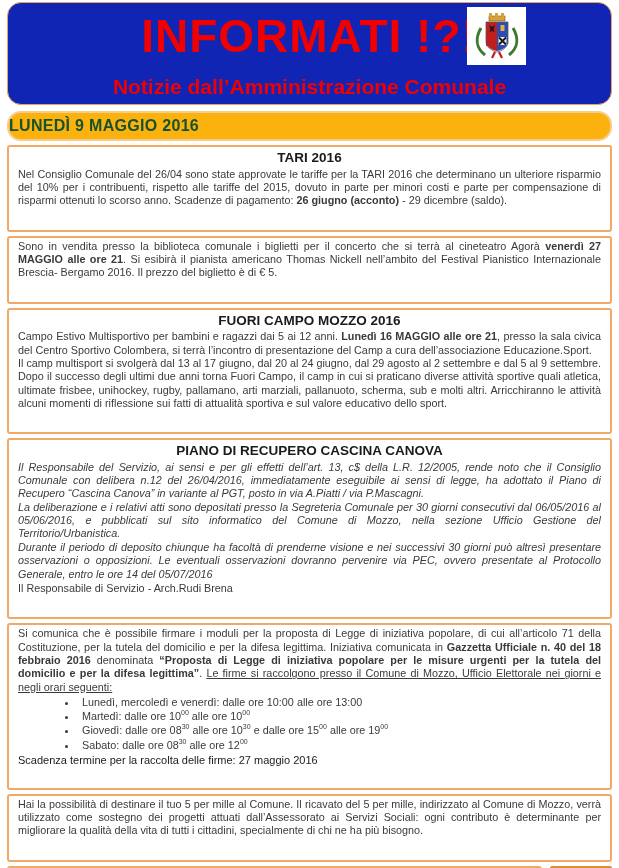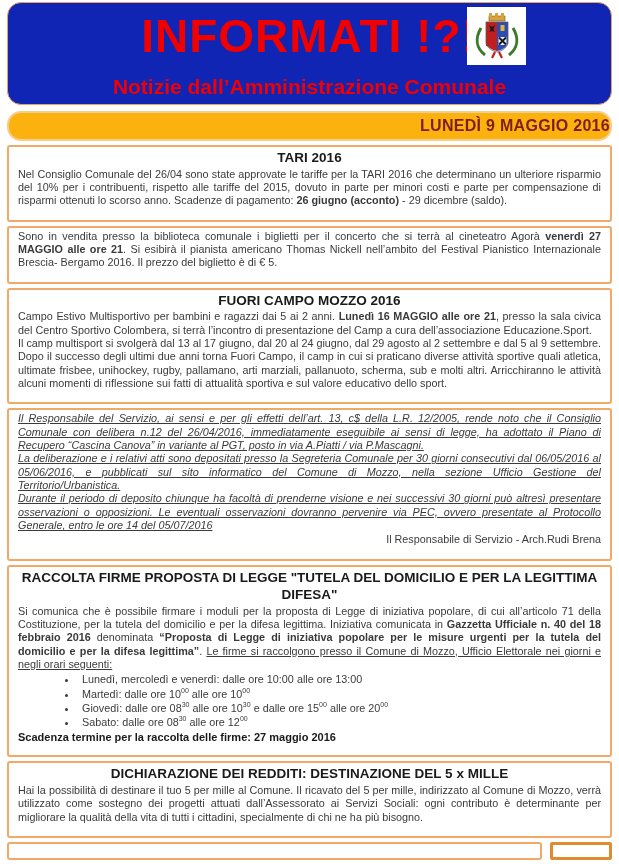--- a/index.html
+++ b/index.html
@@ -20,40 +20,40 @@
   }
   .hdr-sub{color:var(--title-red,#f00000);font-weight:bold;font-size:21px;margin-top:13px;}
   .crest{
     position:absolute;top:4px;right:85px;width:59px;height:58px;background:#ffffff;
     display:flex;align-items:center;justify-content:center;
   }
   
   .banner{
     margin-top:6px;background:var(--banner-orange,#fbb10e);
     border:2px solid #f6cd8b;border-radius:14px;height:26px;line-height:26px;
-    text-align:right;color:#7f1d1d;font-weight:bold;font-size:16px;letter-spacing:.3px;
+    text-align:left;color:#14532d;font-weight:bold;font-size:16px;letter-spacing:.3px;
   }
   
   .box{
     border:2px solid var(--box-border-orange,#f2a866);border-radius:3px;
-    margin-top:4px;padding:2px 9px 12px;background:#ffffff;
+    margin-top:4px;padding:2px 9px 22px;background:#ffffff;
   }
   .box h2{
     margin:0 0 1px;font-size:13.5px;color:#1a1a1a;text-align:center;
     font-weight:bold;line-height:1.3;
   }
   .box p{margin:0;font-size:10.8px;line-height:13.35px;text-align:justify;}
   .b{font-weight:bold;}
-  .i{font-style:italic;text-decoration:underline;}
+  .i{font-style:italic;}
   .u{text-decoration:underline;}
   sup{font-size:7px;line-height:0;}
-  .sig{text-align:right;font-size:10.8px;line-height:13.35px;margin-top:1px;}
+  .sig{text-align:left;font-size:10.8px;line-height:13.35px;margin-top:1px;}
   ul.sched{margin:1px 0 1px 60px;padding:0;font-size:10.8px;line-height:14.2px;}
   ul.sched li{padding-left:4px;}
-  .deadline{font-weight:bold;font-size:11px;margin-top:2px;color:#1a1a1a;}
+  .deadline{font-weight:normal;font-size:11px;margin-top:2px;color:#1a1a1a;}
   
   .footrow{display:flex;gap:8px;margin-top:4px;align-items:stretch;}
   .footmain{flex:1;margin-top:0;}
   .qrbox{
     width:56px;border:3px solid #df8c30;border-radius:2px;background:#ffffff;
     display:flex;align-items:center;justify-content:center;
   }
 </style>
 </head>
 <body>
@@ -99,45 +99,44 @@
     <h2>TARI 2016</h2>
     <p><span>Nel Consiglio Comunale del 26/04 sono state approvate le tariffe per la TARI 2016 che determinano un ulteriore risparmio del 10% per i contribuenti, rispetto alle tariffe del 2015, dovuto in parte per minori costi e parte per compensazione di risparmi ottenuti lo scorso anno. Scadenze di pagamento: </span><span class="b">26 giugno  (acconto)</span><span> - 29 dicembre (saldo).</span></p>
   </div>
 
   <div class="box">
     <p><span>Sono in vendita presso la biblioteca comunale i biglietti per il concerto che si terrà al cineteatro Agorà </span><span class="b">venerdì 27 MAGGIO alle ore 21</span><span>. Si esibirà il pianista americano Thomas Nickell nell’ambito del Festival Pianistico Internazionale Brescia- Bergamo 2016. Il prezzo del biglietto è di € 5.</span></p>
   </div>
 
   <div class="box">
     <h2>FUORI CAMPO MOZZO 2016</h2>
-    <p><span>Campo Estivo Multisportivo per bambini e ragazzi dai 5 ai 2 anni. </span><span class="b">Lunedì 16 MAGGIO alle ore 21</span><span>, presso la sala civica del Centro Sportivo Colombera, si terrà l’incontro di presentazione del Camp a cura dell’associazione Educazione.Sport.</span></p>
+    <p><span>Campo Estivo Multisportivo per bambini e ragazzi dai 5 ai 12 anni. </span><span class="b">Lunedì 16 MAGGIO alle ore 21</span><span>, presso la sala civica del Centro Sportivo Colombera, si terrà l’incontro di presentazione del Camp a cura dell’associazione Educazione.Sport.</span></p>
     <p><span>Il camp multisport si svolgerà dal 13 al 17 giugno, dal 20 al 24 giugno, dal 29 agosto al 2 settembre e dal 5 al 9 settembre. Dopo il successo degli ultimi due anni torna Fuori Campo, il camp in cui si praticano diverse attività sportive quali atletica, ultimate frisbee, unihockey, rugby, pallamano, arti marziali, pallanuoto, scherma, sub e molti altri. Arricchiranno le attività alcuni momenti di riflessione sui fatti di attualità sportiva e sul valore educativo dello sport.</span></p>
   </div>
 
   <div class="box">
+    <h2>PIANO DI RECUPERO CASCINA CANOVA</h2>
     <p><span class="i">Il Responsabile del Servizio, ai sensi e per gli effetti dell’art. 13, c$ della L.R. 12/2005, rende noto che il Consiglio Comunale con delibera n.12 del 26/04/2016, immediatamente eseguibile ai sensi di legge, ha adottato il Piano di Recupero “Cascina Canova” in variante al PGT, posto in via A.Piatti / via P.Mascagni.</span></p>
     <p><span class="i">La deliberazione e i relativi atti sono depositati presso la Segreteria Comunale per 30 giorni consecutivi dal 06/05/2016 al 05/06/2016, e pubblicati sul sito informatico del Comune di Mozzo, nella sezione Ufficio Gestione del Territorio/Urbanistica.</span></p>
     <p><span class="i">Durante il periodo di deposito chiunque ha facoltà di prenderne visione e nei successivi 30 giorni può altresì presentare osservazioni o opposizioni. Le eventuali osservazioni dovranno pervenire via PEC, ovvero presentate al Protocollo Generale, entro le ore 14 del 05/07/2016</span></p>
     <div class="sig">Il Responsabile di Servizio - Arch.Rudi Brena</div>
   </div>
 
   <div class="box">
-    <h2>RACCOLTA FIRME PROPOSTA DI LEGGE "TUTELA DEL DOMICILIO E PER LA LEGITTIMA DIFESA"</h2>
     <p><span>Si comunica che è possibile firmare i moduli per la proposta di Legge di iniziativa popolare, di cui all’articolo 71 della Costituzione, per la tutela del domicilio e per la difesa legittima. Iniziativa comunicata in </span><span class="b">Gazzetta Ufficiale n. 40 del 18 febbraio 2016</span><span> denominata </span><span class="b">“Proposta di Legge di iniziativa popolare per le misure urgenti per la tutela del domicilio e per la difesa legittima”</span><span>. </span><span class="u">Le firme si raccolgono presso il Comune di Mozzo, Ufficio Elettorale  nei giorni e negli orari seguenti:</span></p>
     <ul class="sched">
       <li><span>Lunedì, mercoledì e venerdì: dalle ore 10:00 alle ore 13:00</span></li>
       <li><span>Martedì: dalle ore 10</span><sup>00</sup><span> alle ore 10</span><sup>00</sup></li>
-      <li><span>Giovedì: dalle ore 08</span><sup>30</sup><span> alle ore 10</span><sup>30</sup><span> e dalle ore 15</span><sup>00</sup><span> alle ore 20</span><sup>00</sup></li>
+      <li><span>Giovedì: dalle ore 08</span><sup>30</sup><span> alle ore 10</span><sup>30</sup><span> e dalle ore 15</span><sup>00</sup><span> alle ore 19</span><sup>00</sup></li>
       <li><span>Sabato: dalle ore 08</span><sup>30</sup><span> alle ore 12</span><sup>00</sup></li>
     </ul>
     <div class="deadline">Scadenza termine per la raccolta delle firme:  27 maggio 2016</div>
   </div>
 
   <div class="box">
-    <h2>DICHIARAZIONE DEI REDDITI: DESTINAZIONE DEL 5 x MILLE</h2>
     <p><span>Hai la possibilità di destinare il tuo 5 per mille al Comune. Il ricavato del 5 per mille, indirizzato al Comune di Mozzo, verrà utilizzato come sostegno dei progetti attuati dall’Assessorato ai Servizi Sociali: ogni contributo  è determinante per migliorare la qualità della vita di tutti i cittadini, specialmente di chi ne ha più bisogno.</span></p>
   </div>
 
   <div class="footrow">
     <div class="box footmain">
       
       
     </div>
     <div class="qrbox">
       

